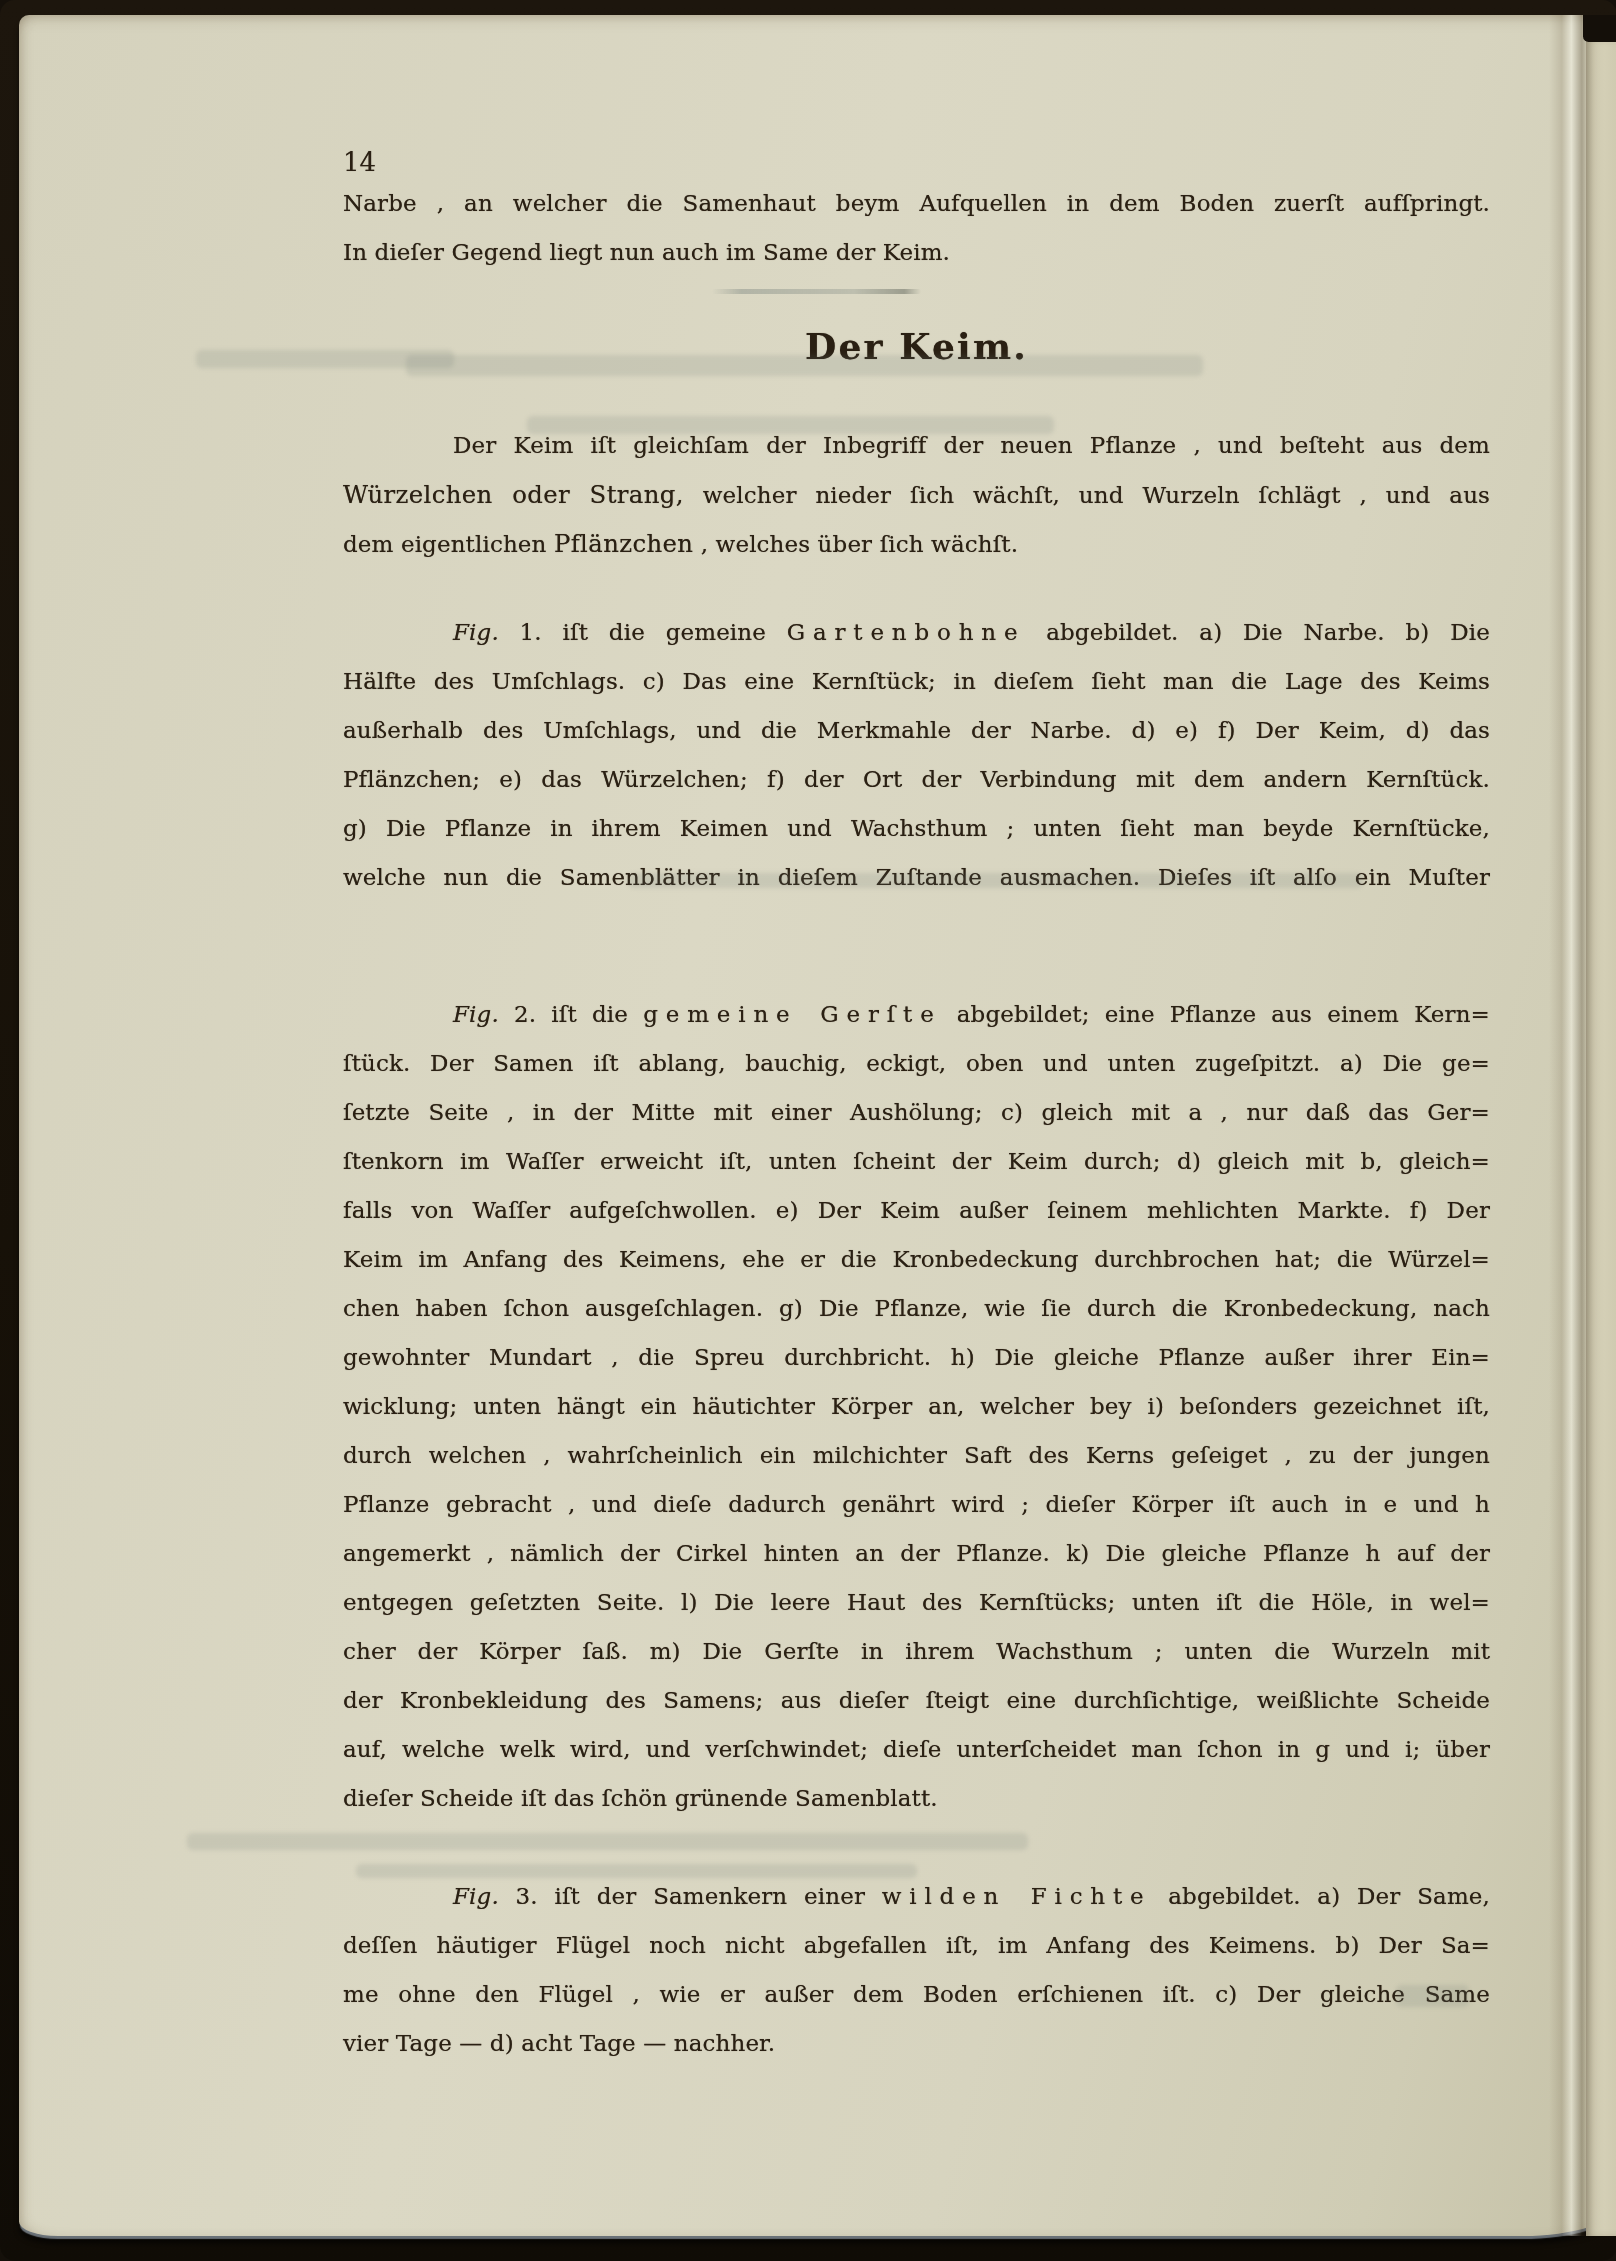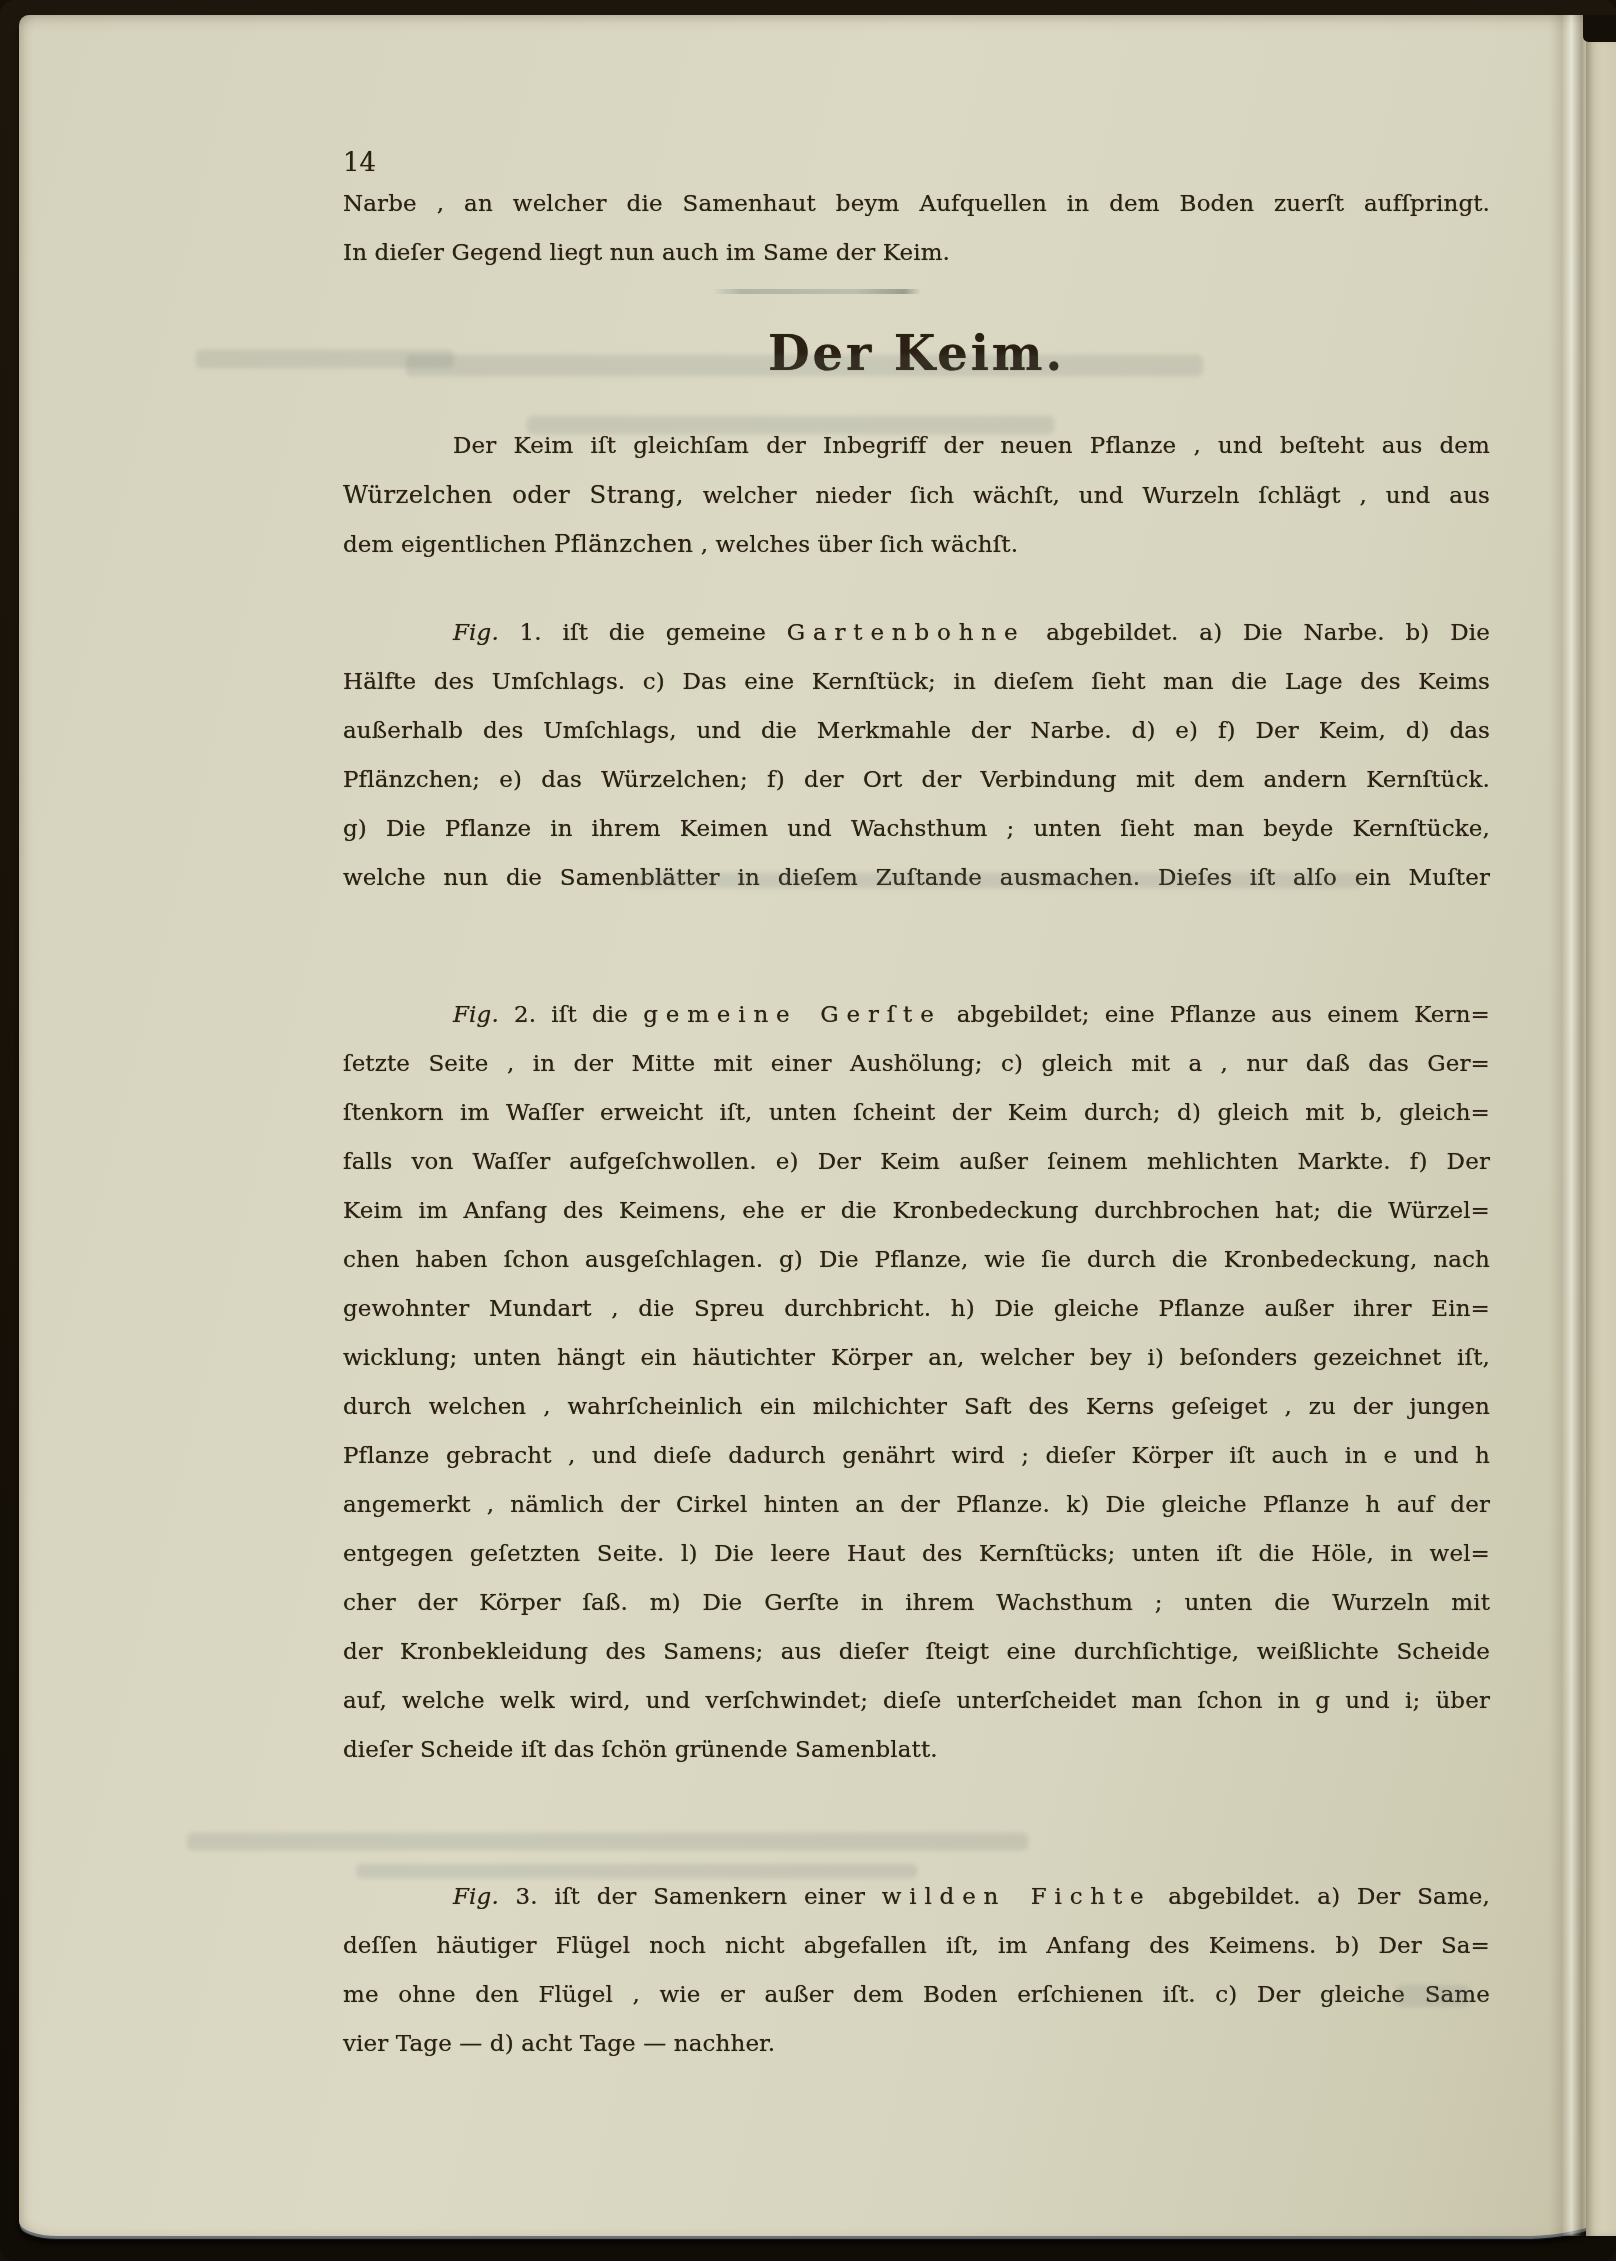--- a/index.html
+++ b/index.html
@@ -58,21 +58,21 @@
   .indent .line:first-child{text-indent:110px;}
   .s-i{font-style:italic;}
   .s-sp{letter-spacing:.34em;}
   .s-b{font-weight:normal;font-size:1.06em;letter-spacing:.015em;}
   .pagenum{
     position:absolute;left:324px;top:132px;font-size:26px;color:var(--ink);
     text-shadow:0 0 0.7px rgba(38,26,14,.6);
   }
   .heading{
     position:absolute;left:324px;top:310px;width:1147px;text-align:center;
-    font-size:48px;font-weight:bold;letter-spacing:.06em;color:var(--ink);
+    font-size:36px;font-weight:bold;letter-spacing:.06em;color:var(--ink);
     text-shadow:0 0 0.8px rgba(38,26,14,.65);
   }
   
   .rule{
     position:absolute;left:693px;top:274px;width:209px;height:5.6px;
     background:linear-gradient(90deg,rgba(125,135,128,0) 0%,rgba(122,132,126,.42) 14%,rgba(122,132,126,.30) 68%,rgba(88,94,84,.48) 92%,rgba(125,135,128,0) 100%);
     border-radius:2.8px;filter:blur(0.7px);
   }
   
   .ghost{
@@ -105,20 +105,21 @@
     <div class="para indent" style="top:593px">
         <div class="line"><span class="s-i">Fig.</span><span> 1. iſt die gemeine </span><span class="s-sp">Gartenbohne</span><span> abgebildet. a) Die Narbe. b) Die</span></div>
         <div class="line"><span>Hälfte des Umſchlags. c) Das eine Kernſtück; in dieſem ſieht man die Lage des Keims</span></div>
         <div class="line"><span>außerhalb des Umſchlags, und die Merkmahle der Narbe. d) e) f) Der Keim, d) das</span></div>
         <div class="line"><span>Pflänzchen; e) das Würzelchen; f) der Ort der Verbindung mit dem andern Kernſtück.</span></div>
         <div class="line"><span>g) Die Pflanze in ihrem Keimen und Wachsthum ; unten ſieht man beyde Kernſtücke,</span></div>
         <div class="line"><span>welche nun die Samenblätter in dieſem Zuſtande ausmachen. Dieſes iſt alſo ein Muſter</span></div>
       </div>
     <div class="para indent pitch87" style="top:975px">
         <div class="line"><span class="s-i">Fig.</span><span> 2. iſt die </span><span class="s-sp">gemeine Gerſte</span><span> abgebildet; eine Pflanze aus einem Kern=</span></div>
+        <div class="line"><span>ſtück. Der Samen iſt ablang, bauchig, eckigt, oben und unten zugeſpitzt. a) Die ge=</span></div>
         <div class="line"><span>ſetzte Seite , in der Mitte mit einer Aushölung; c) gleich mit a , nur daß das Ger=</span></div>
         <div class="line"><span>ſtenkorn im Waſſer erweicht iſt, unten ſcheint der Keim durch; d) gleich mit b, gleich=</span></div>
         <div class="line"><span>falls von Waſſer aufgeſchwollen. e) Der Keim außer ſeinem mehlichten Markte. f) Der</span></div>
         <div class="line"><span>Keim im Anfang des Keimens, ehe er die Kronbedeckung durchbrochen hat; die Würzel=</span></div>
         <div class="line"><span>chen haben ſchon ausgeſchlagen. g) Die Pflanze, wie ſie durch die Kronbedeckung, nach</span></div>
         <div class="line"><span>gewohnter Mundart , die Spreu durchbricht. h) Die gleiche Pflanze außer ihrer Ein=</span></div>
         <div class="line"><span>wicklung; unten hängt ein häutichter Körper an, welcher bey i) beſonders gezeichnet iſt,</span></div>
         <div class="line"><span>durch welchen , wahrſcheinlich ein milchichter Saft des Kerns geſeiget , zu der jungen</span></div>
         <div class="line"><span>Pflanze gebracht , und dieſe dadurch genährt wird ; dieſer Körper iſt auch in e und h</span></div>
         <div class="line"><span>angemerkt , nämlich der Cirkel hinten an der Pflanze. k) Die gleiche Pflanze h auf der</span></div>

